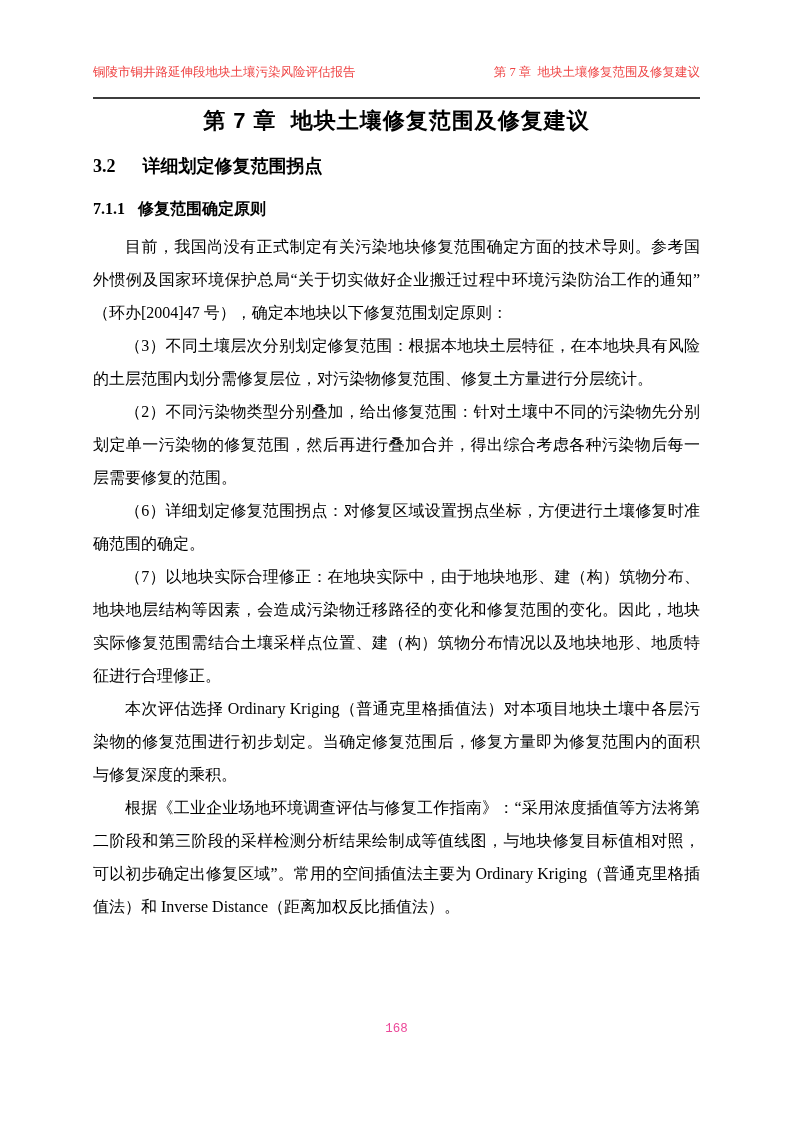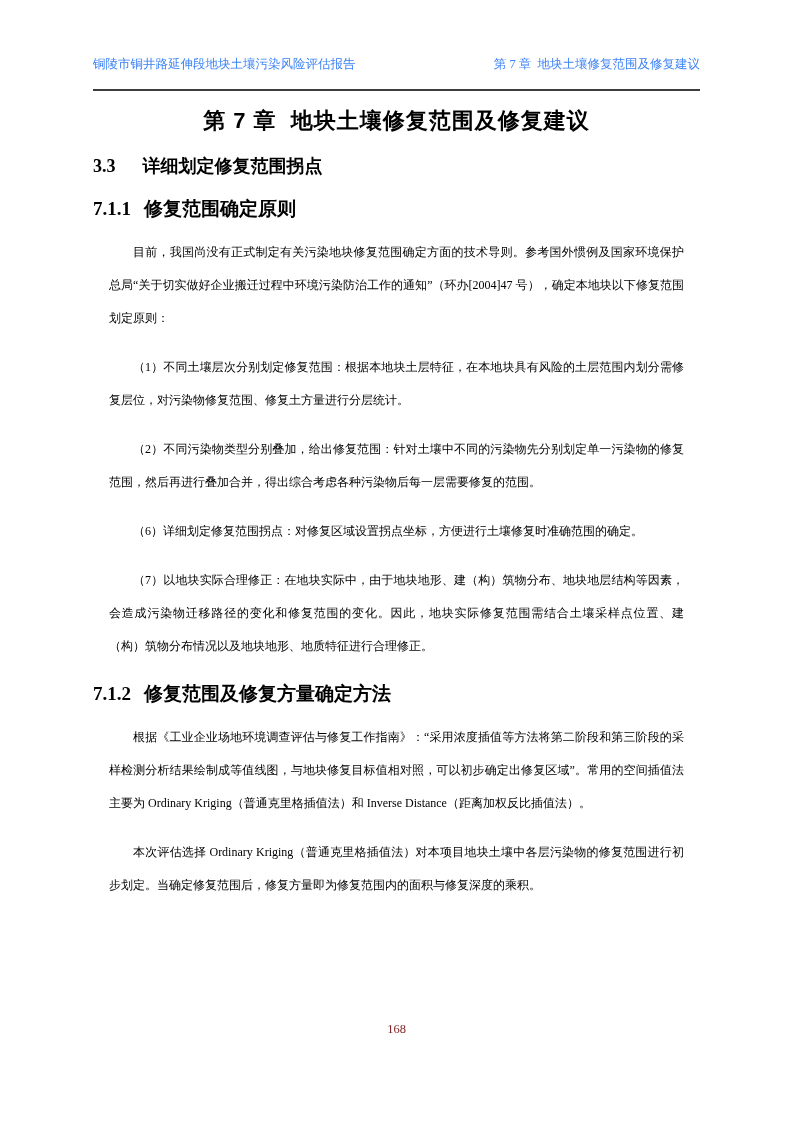--- a/index.html
+++ b/index.html
@@ -10,29 +10,29 @@
     margin: 0 auto;
     background: #ffffff;
     color: #000000;
     font-family: "Liberation Serif", "DejaVu Serif", serif;
     overflow: hidden;
     box-sizing: border-box;
   }
   
   .page-header {
     position: absolute;
-    top: 56px;
+    top: 64px;
     left: 93px;
     width: 607px;
     display: flex;
     justify-content: space-between;
     align-items: flex-end;
     font-size: 12.5px;
     line-height: 16px;
-    color: #3b82f6;
+    color: #ef4444;
     padding-bottom: 17px;
     border-bottom: 2px solid #3d3d3d;
     white-space: pre-wrap;
   }
   
   .doc-main {
     position: absolute;
     top: 96px;
     left: 93px;
     width: 607px;
@@ -50,67 +50,67 @@
   .h2-block {
     font-family: "Liberation Sans", "DejaVu Sans", sans-serif;
     font-size: 18px;
     font-weight: bold;
     margin: 18px 0 0 0;
     line-height: 24px;
   }
   .h2-block .sec-num { font-family: "Liberation Serif", "DejaVu Serif", serif; margin-right: 27px; }
   .h3-block {
     font-family: "Liberation Sans", "DejaVu Sans", sans-serif;
-    font-size: 19px;
+    font-size: 16px;
     font-weight: bold;
     margin: 20px 0 10px 0;
     line-height: 22px;
   }
   .h3-block .sec-num { font-family: "Liberation Serif", "DejaVu Serif", serif; margin-right: 13px; }
   .para {
-    font-size: 12px;
+    font-size: 16px;
     line-height: 33px;
     text-align: justify;
     text-indent: 2em;
-    margin: 16px;
+    margin: 0;
   }
   
   .page-footer {
     position: absolute;
     top: 1022px;
     left: 0;
     width: 100%;
     text-align: center;
     font-size: 12.5px;
-    color: #7f1d1d;
+    color: #ec4899;
+    font-family: Liberation Mono, monospace;
   }
 </style>
 </head>
 <body>
 
 <div class="page">
 
   <header class="page-header">
     <span>铜陵市铜井路延伸段地块土壤污染风险评估报告</span>
     <span>第 7 章  地块土壤修复范围及修复建议</span>
   </header>
 
   <main class="doc-main">
     <h1 class="chapter-title">第 7 章  地块土壤修复范围及修复建议</h1>
     <div id="blocks">
-        <h2 class="h2-block"><span class="sec-num">3.3</span><span>详细划定修复范围拐点</span></h2>
+        <h2 class="h2-block"><span class="sec-num">3.2</span><span>详细划定修复范围拐点</span></h2>
         <h3 class="h3-block"><span class="sec-num">7.1.1</span><span>修复范围确定原则</span></h3>
         <p class="para">目前，我国尚没有正式制定有关污染地块修复范围确定方面的技术导则。参考国外惯例及国家环境保护总局“关于切实做好企业搬迁过程中环境污染防治工作的通知”（环办[2004]47 号），确定本地块以下修复范围划定原则：</p>
-        <p class="para">（1）不同土壤层次分别划定修复范围：根据本地块土层特征，在本地块具有风险的土层范围内划分需修复层位，对污染物修复范围、修复土方量进行分层统计。</p>
+        <p class="para">（3）不同土壤层次分别划定修复范围：根据本地块土层特征，在本地块具有风险的土层范围内划分需修复层位，对污染物修复范围、修复土方量进行分层统计。</p>
         <p class="para">（2）不同污染物类型分别叠加，给出修复范围：针对土壤中不同的污染物先分别划定单一污染物的修复范围，然后再进行叠加合并，得出综合考虑各种污染物后每一层需要修复的范围。</p>
         <p class="para">（6）详细划定修复范围拐点：对修复区域设置拐点坐标，方便进行土壤修复时准确范围的确定。</p>
         <p class="para">（7）以地块实际合理修正：在地块实际中，由于地块地形、建（构）筑物分布、地块地层结构等因素，会造成污染物迁移路径的变化和修复范围的变化。因此，地块实际修复范围需结合土壤采样点位置、建（构）筑物分布情况以及地块地形、地质特征进行合理修正。</p>
-        <h3 class="h3-block"><span class="sec-num">7.1.2</span><span>修复范围及修复方量确定方法</span></h3>
+        <p class="para">本次评估选择 Ordinary Kriging（普通克里格插值法）对本项目地块土壤中各层污染物的修复范围进行初步划定。当确定修复范围后，修复方量即为修复范围内的面积与修复深度的乘积。</p>
         <p class="para">根据《工业企业场地环境调查评估与修复工作指南》：“采用浓度插值等方法将第二阶段和第三阶段的采样检测分析结果绘制成等值线图，与地块修复目标值相对照，可以初步确定出修复区域”。常用的空间插值法主要为 Ordinary Kriging（普通克里格插值法）和 Inverse Distance（距离加权反比插值法）。</p>
-        <p class="para">本次评估选择 Ordinary Kriging（普通克里格插值法）对本项目地块土壤中各层污染物的修复范围进行初步划定。当确定修复范围后，修复方量即为修复范围内的面积与修复深度的乘积。</p>
       </div>
   </main>
 
   <footer class="page-footer">
     <span>168</span>
   </footer>
 
 </div>
 
 </body></html>

